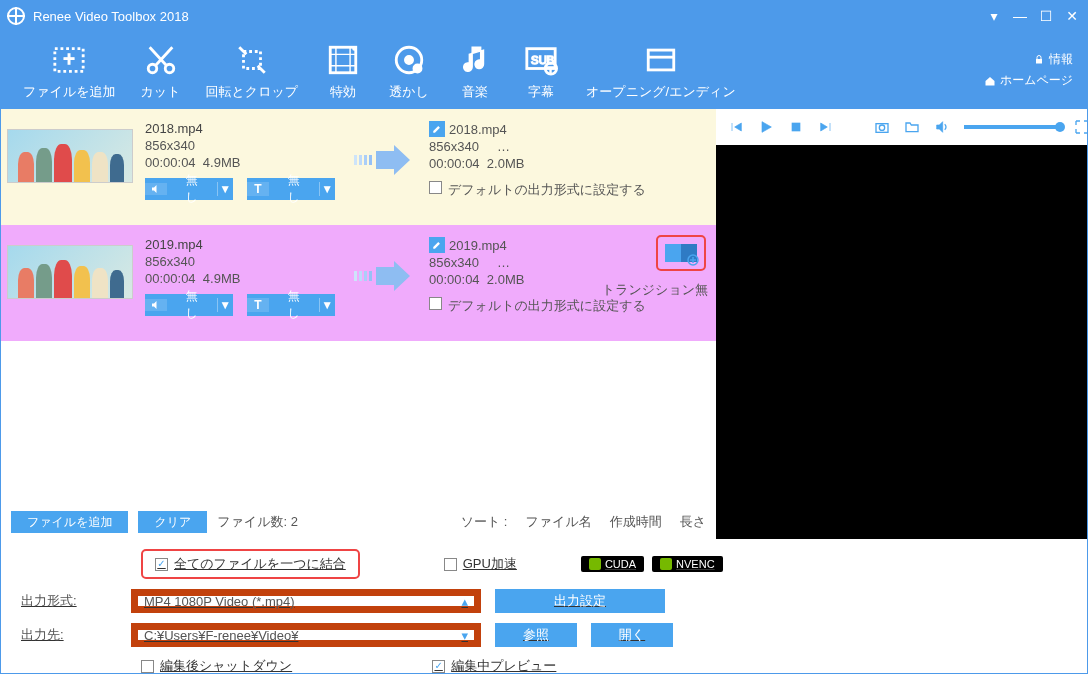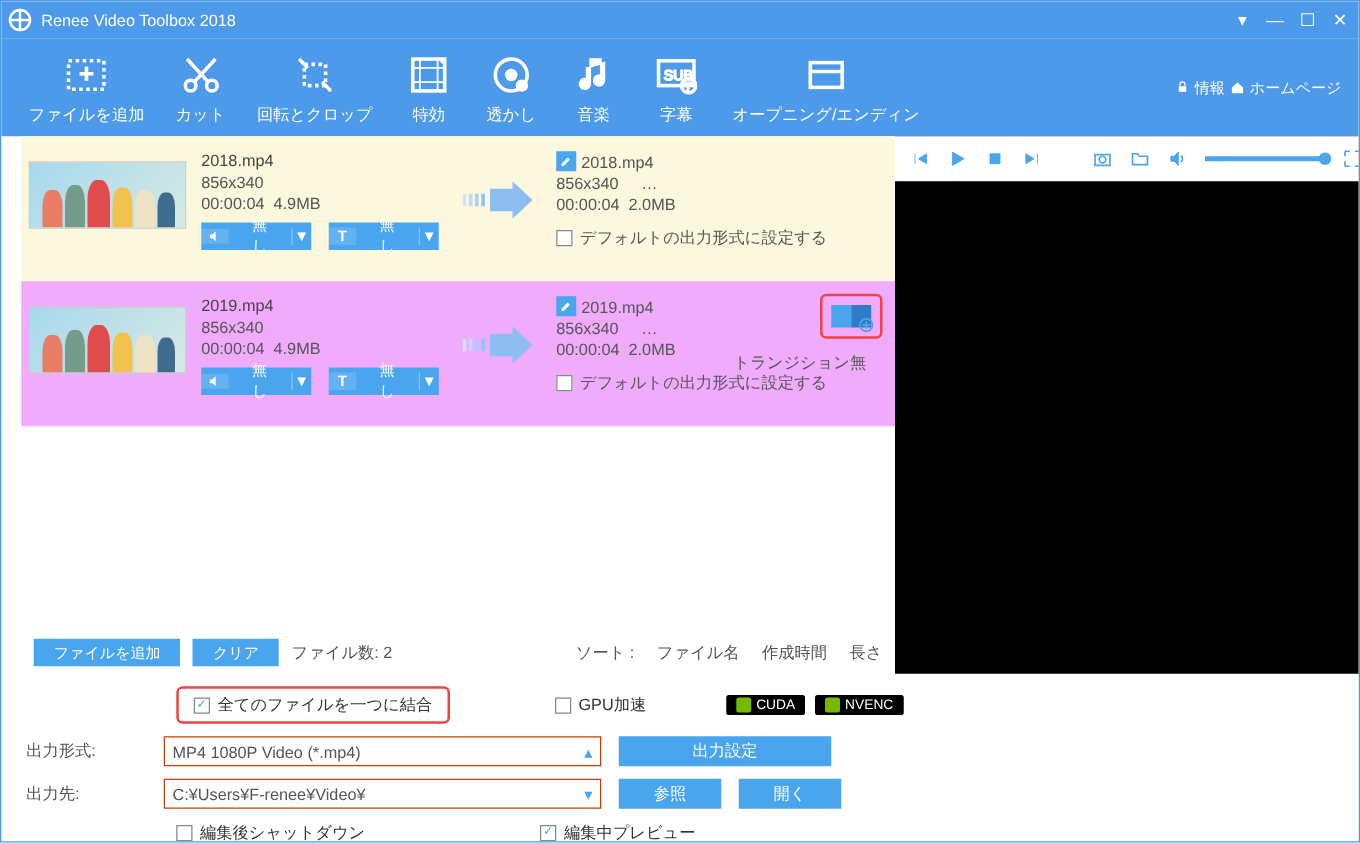--- a/index.html
+++ b/index.html
@@ -9,74 +9,74 @@
 .titlebar .logo::before { content:""; position:absolute; width:2px; height:18px; background:#fff; left:50%; top:-2px; transform:translateX(-50%); }
 .titlebar .logo::after { content:""; position:absolute; height:2px; width:18px; background:#fff; top:50%; left:-2px; transform:translateY(-50%); }
 .titlebar .title { font-size:13px; }
 .titlebar .wbtns { margin-left:auto; display:flex; gap:12px; align-items:center; }
 .titlebar .wbtn { width:14px; height:14px; display:flex; align-items:center; justify-content:center; cursor:pointer; color:#fff; font-size:14px; }
 .toolbar { height:78px; background:#4d9aea; display:flex; align-items:center; padding:0 10px; color:#fff; }
 .tbitem { display:flex; flex-direction:column; align-items:center; justify-content:center; padding:4px 12px; cursor:pointer; height:100%; }
 .tbitem .ticon { width:42px; height:42px; display:flex; align-items:center; justify-content:center; margin-bottom:2px;}
 .tbitem .ticon svg { width:34px; height:34px; fill:#fff; stroke:#fff; }
 .tbitem .tlabel { font-size:13px; white-space:nowrap; }
-.tright { margin-left:auto; display:flex; flex-direction:row; gap:4px; align-items:flex-end; color:#fff; font-size:12px; padding-right:4px;}
+.tright { margin-left:auto; display:flex; flex-direction:column; gap:4px; align-items:flex-end; color:#fff; font-size:12px; padding-right:4px;}
 .tright .trow { display:flex; align-items:center; gap:4px; cursor:pointer; }
 .tright .trow svg { width:12px; height:12px; fill:#fff; }
 .workspace { display:flex; height:430px; }
-.leftpane { width:717px; display:flex; flex-direction:column;padding-left:16px; }
+.leftpane { width:717px; display:flex; flex-direction:column; }
 .filelist { flex:0 0 auto; }
 .filerow { display:flex; padding:12px 10px 6px 6px; align-items:flex-start; gap:12px; position:relative; min-height:116px;}
 .filerow.sel { background:#fcf8de; }
 .filerow.unsel { background:#f0abfc; }
 .thumb { width:126px; height:54px; background:linear-gradient(135deg,#a5d9ed 0%,#d8e9e3 100%); border:1px solid #ccc; margin-top:8px; position:relative; overflow:hidden;}
 .infocol { width:190px; display:flex; flex-direction:column; gap:2px; color:#555; }
 .infocol .fname { color:#444; font-size:13px; }
 .arrowcol { width:70px; display:flex; align-items:center; justify-content:center; margin-top:24px;}
 .arrowcol svg { width:56px; height:30px; }
 .outcol { width:250px; display:flex; flex-direction:column; gap:2px; color:#555; }
 .outcol .outtop { display:flex; align-items:center; gap:4px; }
 .outcol .editicon { width:16px; height:16px; background:#4aa5ef; display:flex; align-items:center; justify-content:center; }
 .outcol .editicon svg { width:10px; height:10px; fill:#fff;}
 .transbox { position:absolute; right:10px; top:10px; width:50px; height:36px; border:2px solid #ef4444; border-radius:5px; display:flex; align-items:center; justify-content:center; }
 .transbox svg { width:36px; height:26px; }
-.transtxt { position:absolute; right:23px; top:56px; color:#555; font-size:13px;}
+.transtxt { position:absolute; right:8px; top:56px; color:#555; font-size:13px;}
 .btnrow { display:flex; gap:14px; margin-top:6px; }
 .pillbtn { display:flex; align-items:center; height:22px; background:#4aa5ef; color:#fff; font-size:12px; border:none; cursor:pointer;}
 .pillbtn .ic { width:24px; display:flex; align-items:center; justify-content:center; background:rgba(255,255,255,.15);}
 .pillbtn .ic svg{width:12px;height:12px;fill:#fff;}
 .pillbtn .lab { padding:0 14px; }
 .pillbtn .dd { width:18px; display:flex; align-items:center; justify-content:center; border-left:1px solid rgba(255,255,255,.35);}
-.defrow { display:flex; align-items:center; gap:6px; margin-top:8px; color:#555; }
+.defrow { display:flex; gap:6px; margin-top:8px; color:#555; }
 .chk { width:13px; height:13px; border:1px solid #888; background:#fff; display:inline-flex; align-items:center; justify-content:center; }
 .chk.on::after{content:"✓"; color:#4aa5ef; font-size:10px; line-height:1;}
 .listfoot { margin-top:auto; display:flex; align-items:center; gap:10px; padding:6px 10px; color:#555; height:34px;}
 .bluebtn { background:#4aa5ef; color:#fff; border:none; height:22px; padding:0 16px; font-size:12px; cursor:pointer; }
 .sorts { margin-left:auto; display:flex; gap:18px; }
 .sorts span { cursor:pointer; }
 .previewpane { width:371px; background:#000; display:flex; flex-direction:row; }
 .previewvid { flex:1; position:relative; }
 .vidframe { position:absolute; left:0; top:74px; width:100%; height:200px; background:linear-gradient(135deg,#a8d8ea,#dceee5); overflow:hidden;}
 .wm { position:absolute; top:4px; left:2px; color:#f94b4b; font-weight:bold; font-size:12px; letter-spacing:0; }
 .playcirc { position:absolute; left:50%; top:50%; width:54px; height:54px; border:4px solid #fff; border-radius:50%; transform:translate(-50%,-50%); display:flex; align-items:center; justify-content:center;}
 .playcirc::after { content:""; border-left:18px solid #fff; border-top:11px solid transparent; border-bottom:11px solid transparent; margin-left:5px;}
 .pvctrl { height:36px; background:#fff; display:flex; align-items:center; gap:14px; padding:0 12px; }
 .pvctrl .pb { width:16px; height:16px; cursor:pointer; color:#4aa5ef; display:flex; align-items:center; justify-content:center;}
 .pvctrl .pb svg { width:16px; height:16px; fill:#4aa5ef; stroke:#4aa5ef;}
 .vol { width:96px; height:4px; background:#4aa5ef; position:relative; }
 .vol::after{content:"";position:absolute;right:0;top:50%;width:10px;height:10px;background:#4aa5ef;border-radius:50%;transform:translate(50%,-50%);}
 .bottom { padding:10px 20px; display:flex; gap:10px; }
-.bleft { width:790px; display:flex; flex-direction:column; gap:10px;}
+.bleft { width:790px; display:flex; flex-direction:column; gap:10px;text-decoration:underline;}
 .brow { display:flex; align-items:center; gap:14px; }
 .mergehl { border:2px solid #ef4444; border-radius:5px; padding:4px 12px; margin-left:120px; display:inline-flex; align-items:center; gap:6px;}
 .gpuhl { margin-left:70px; display:flex; align-items:center; gap:6px;}
 .badge { background:#000; color:#fff; padding:2px 8px; font-size:11px; border-radius:2px; display:flex; align-items:center; gap:4px;}
 .badge .dot{width:12px;height:12px;background:#76b900;border-radius:2px;}
 .label { width:96px; color:#555; }
-.combo { flex:1; max-width:350px; height:24px; border:1px solid #c2410c; display:flex; align-items:center; padding:0 6px; color:#555; position:relative;}
+.combo { flex:1; max-width:350px; height:24px; border:7px solid #c2410c; display:flex; align-items:center; padding:0 6px; color:#555; position:relative;}
 .combo .car { margin-left:auto; color:#4aa5ef; }
 .widebtn { background:#4aa5ef; color:#fff; border:none; height:24px; width:170px; cursor:pointer; font-size:13px;}
 .halfbtn { background:#4aa5ef; color:#fff; border:none; height:24px; width:82px; cursor:pointer; font-size:13px;}
 .start { margin-left:auto; margin-top:30px; width:220px; height:56px; background:#ff8225; color:#fff; border:none; border-radius:28px; font-size:24px; display:flex; align-items:center; justify-content:center; gap:14px; cursor:pointer;}
 .start svg{width:28px;height:28px;fill:#fff;}
 .figset .f{position:absolute;bottom:0;border-radius:40% 40% 0 0;}
 </style>
 </head>
 <body>
 

